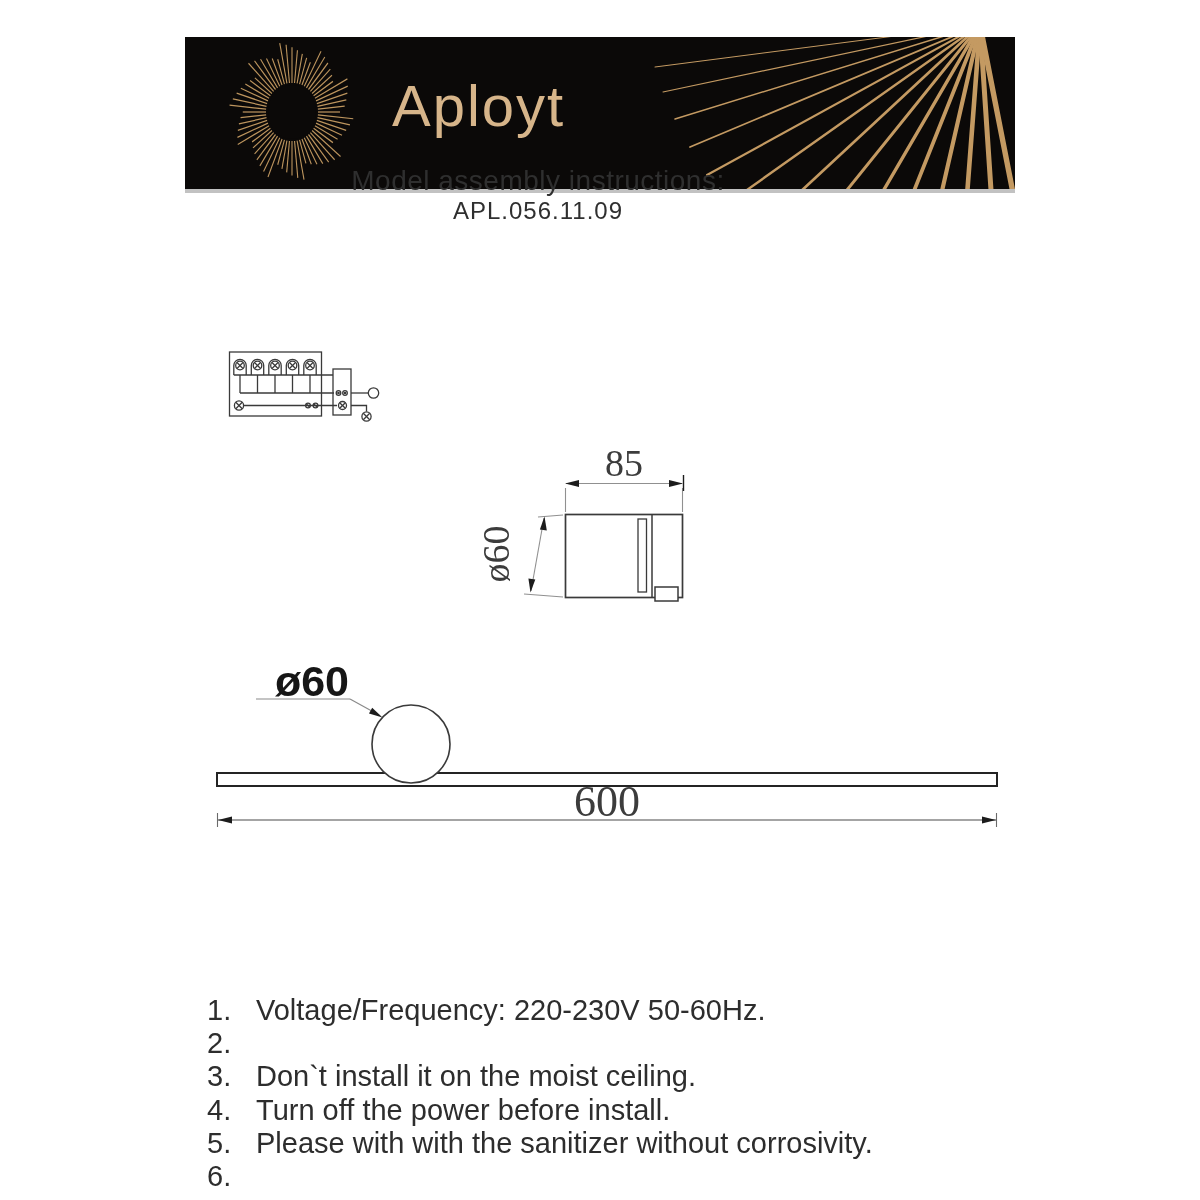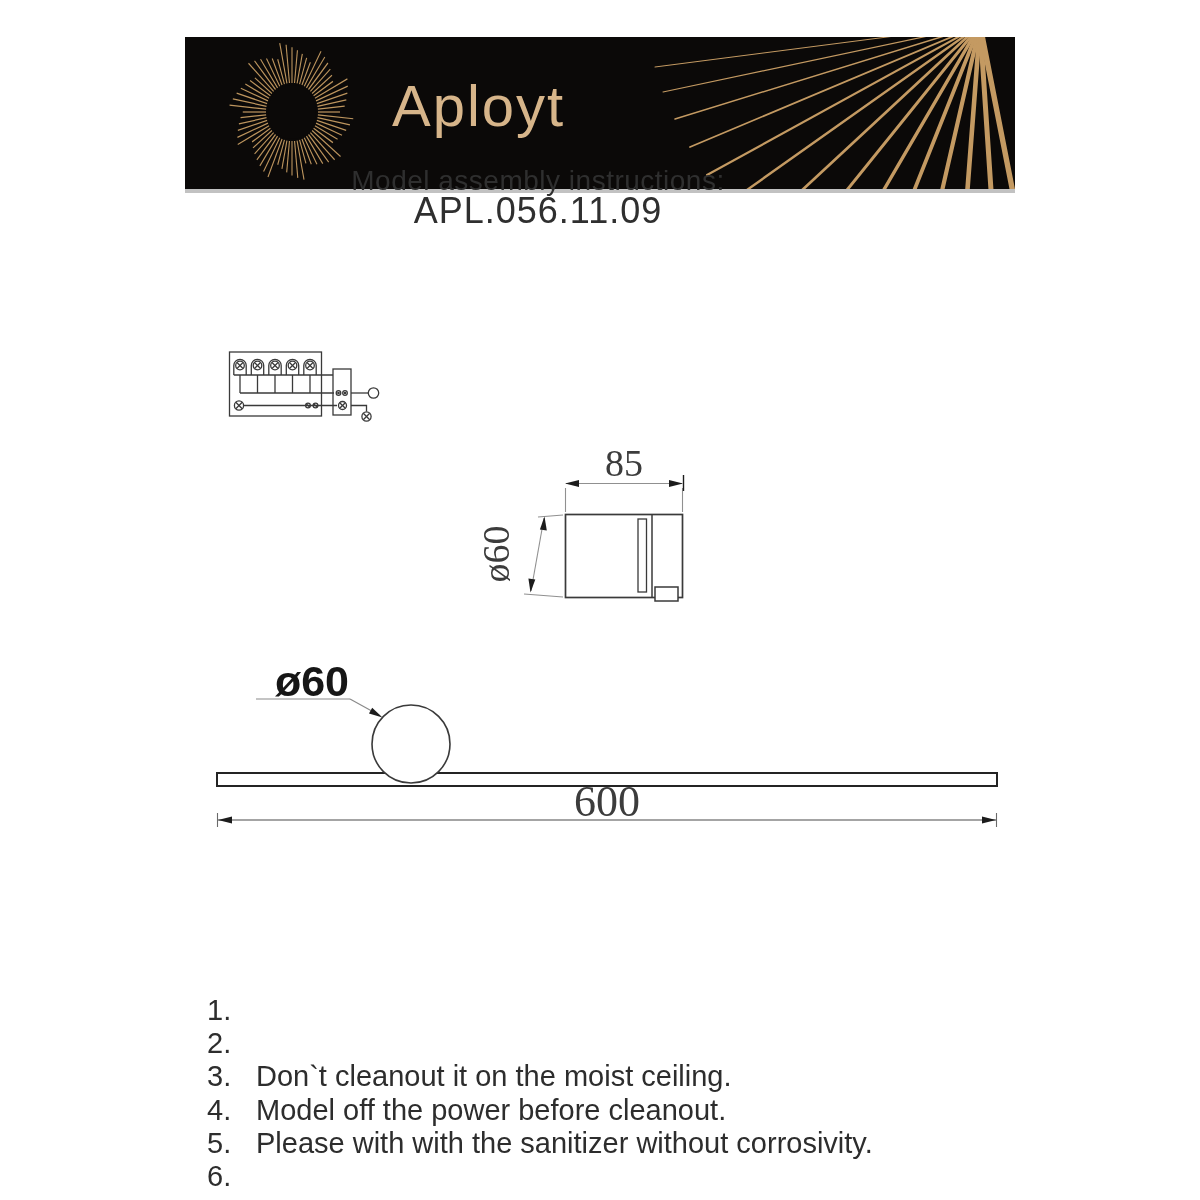--- a/index.html
+++ b/index.html
@@ -14,21 +14,21 @@
   }
   .banner svg{position:absolute;left:0;top:0;}
   .wordmark{
     position:absolute;left:207px;top:40px;
     font-size:58px;line-height:1;font-weight:300;letter-spacing:2px;
     color:#d7b58a;font-family:"Liberation Sans",sans-serif;
   }
   
   .titleblock{position:absolute;left:0;top:166px;width:1076px;text-align:center;color:#2f2f2f;}
   .titleblock .t1{font-size:28px;line-height:30px;letter-spacing:.5px;}
-  .titleblock .t2{font-size:36px;line-height:30px;letter-spacing:1px;}
+  .titleblock .t2{font-size:24px;line-height:30px;letter-spacing:1px;}
   
   .wiring{position:absolute;left:225px;top:345px;}
   .sideview{position:absolute;left:480px;top:440px;}
   .frontview{position:absolute;left:195px;top:652px;}
   .dimtext{font-family:"Liberation Serif",serif;fill:#3c3c3c;}
   .dimtext-bold{font-family:"Liberation Sans",sans-serif;font-weight:bold;fill:#161616;}
   
   .list{position:absolute;left:207px;top:994px;width:830px;color:#2d2d2d;}
   .list .item{display:flex;align-items:flex-start;height:33.2px;}
   .list .num{width:49px;flex:0 0 49px;font-size:29px;}
@@ -257,31 +257,32 @@
     <polygon points="801,168 787,164.4 787,171.6" fill="#1c1c1c"></polygon>
     <line x1="22.5" y1="161" x2="22.5" y2="175" stroke="#6a6a6a" stroke-width="1.1"></line>
     <line x1="801.5" y1="161" x2="801.5" y2="175" stroke="#6a6a6a" stroke-width="1.1"></line>
   </g>
   <text class="dimtext" x="412" y="164" text-anchor="middle" font-size="44">600</text>
 </svg>
 
 <div class="list">
   <div class="item">
     <span class="num">1.</span>
+    <span class="txt">Voltage/Frequency: 220-230V 50-60Hz.</span>
   </div>
   <div class="item">
     <span class="num">2.</span>
   </div>
   <div class="item">
     <span class="num">3.</span>
-    <span class="txt">Don`t cleanout it on the moist ceiling.</span>
+    <span class="txt">Don`t install it on the moist ceiling.</span>
   </div>
   <div class="item">
     <span class="num">4.</span>
-    <span class="txt">Model off the power before cleanout.</span>
+    <span class="txt">Turn off the power before install.</span>
   </div>
   <div class="item">
     <span class="num">5.</span>
     <span class="txt">Please with with the sanitizer without corrosivity.</span>
   </div>
   <div class="item">
     <span class="num">6.</span>
   </div>
 </div>
 

